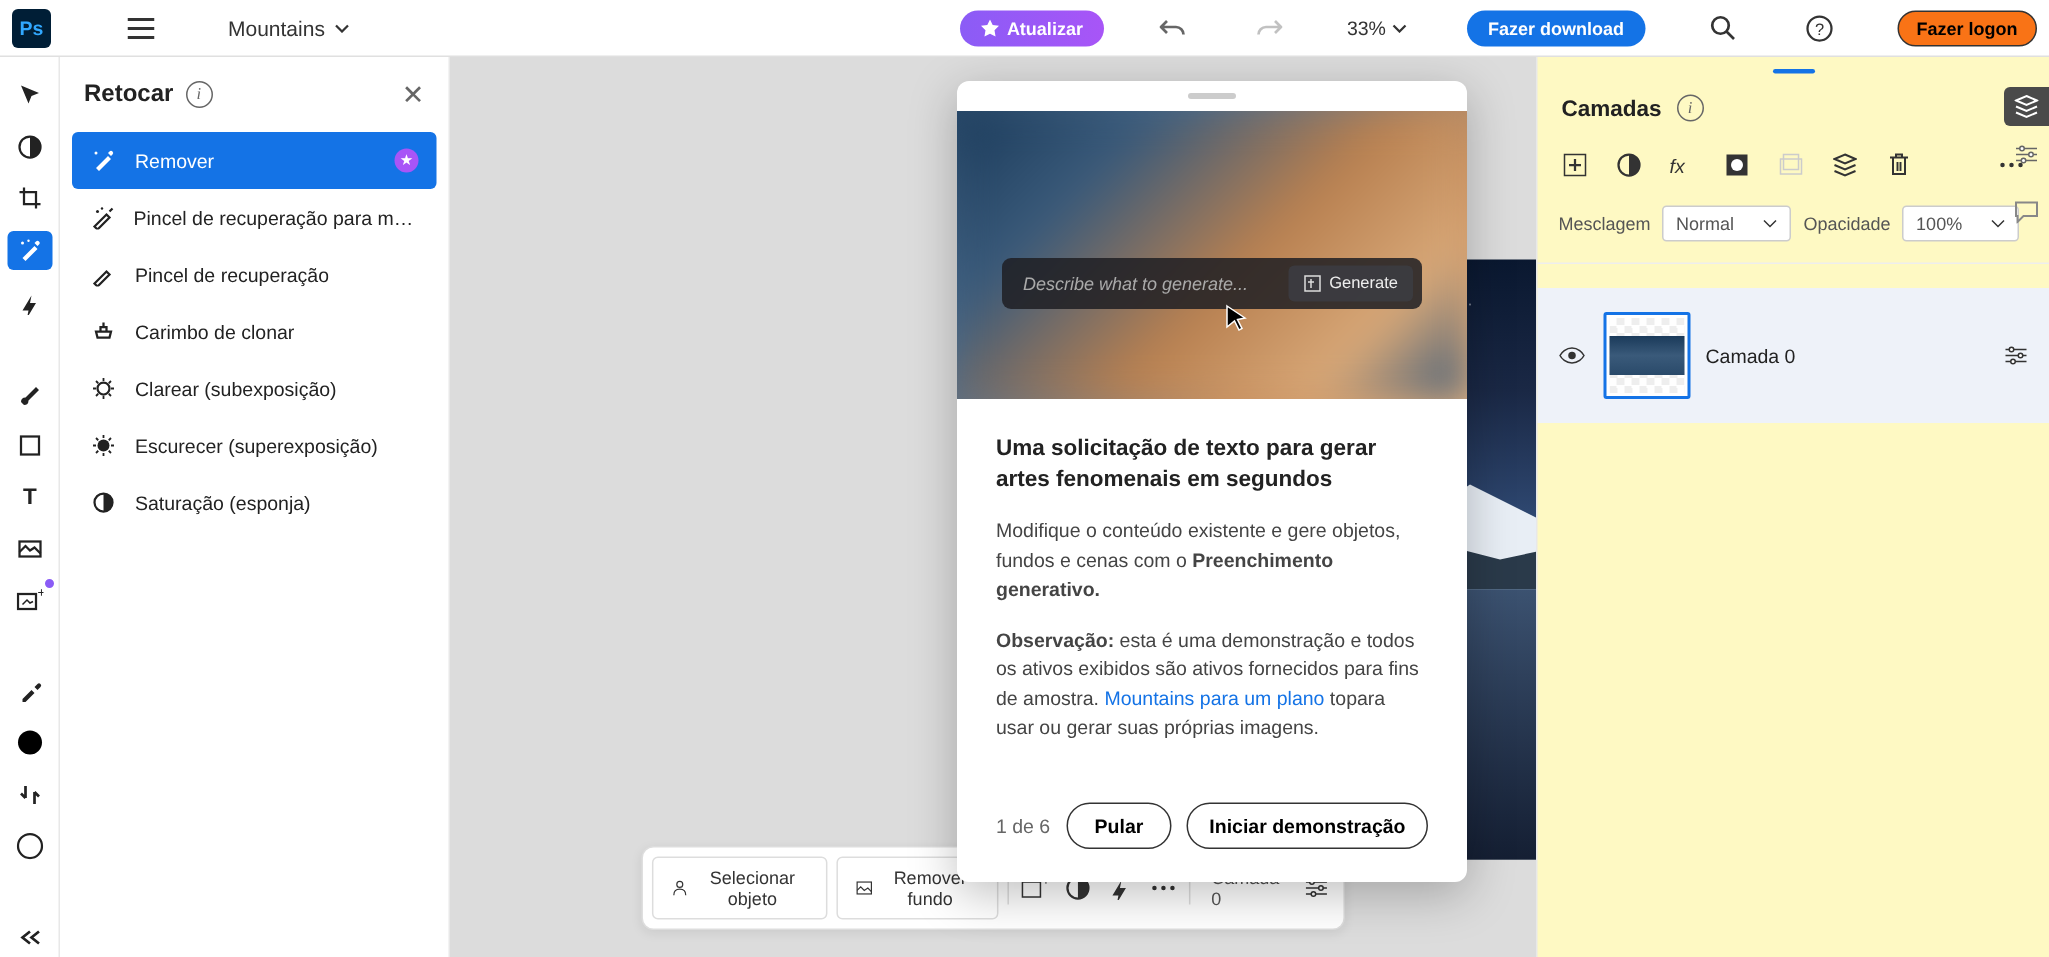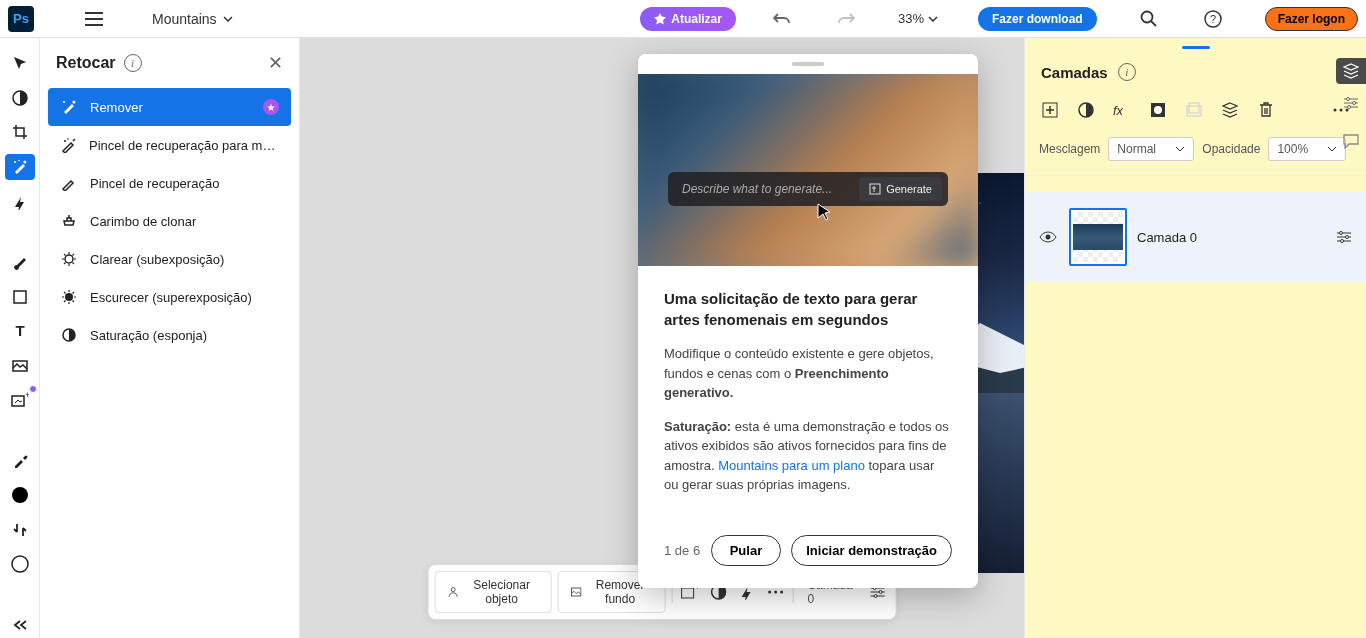--- a/index.html
+++ b/index.html
@@ -408,21 +408,21 @@
         <svg class="cursor-ptr" width="18" height="22" viewBox="0 0 18 22">
             <path d="M2 2l12 8-5 1 3 6-2 1-3-6-5 4z" fill="#000" stroke="#fff" stroke-width="1"></path>
           </svg>
       </div>
       <div class="modal-body">
         <div class="modal-title">Uma solicitação de texto para gerar artes fenomenais em segundos</div>
         <p class="modal-text">
           <span>Modifique o conteúdo existente e gere objetos, fundos e cenas com o </span><b>Preenchimento generativo.</b>
         </p>
         <p class="modal-text">
-          <b>Saturação:</b><span> esta é uma demonstração e todos os ativos exibidos são ativos fornecidos para fins de amostra. </span><span class="modal-link">Mountains para um plano</span><span> topara usar ou gerar suas próprias imagens.</span>
+          <b>Observação:</b><span> esta é uma demonstração e todos os ativos exibidos são ativos fornecidos para fins de amostra. </span><span class="modal-link">Mountains para um plano</span><span> topara usar ou gerar suas próprias imagens.</span>
         </p>
       </div>
       <div class="modal-footer">
         <span class="modal-step">1 de 6</span>
         <button class="modal-btn-skip">Pular</button>
         <button class="modal-btn-start">Iniciar demonstração</button>
       </div>
     </div>
   </div>
 

